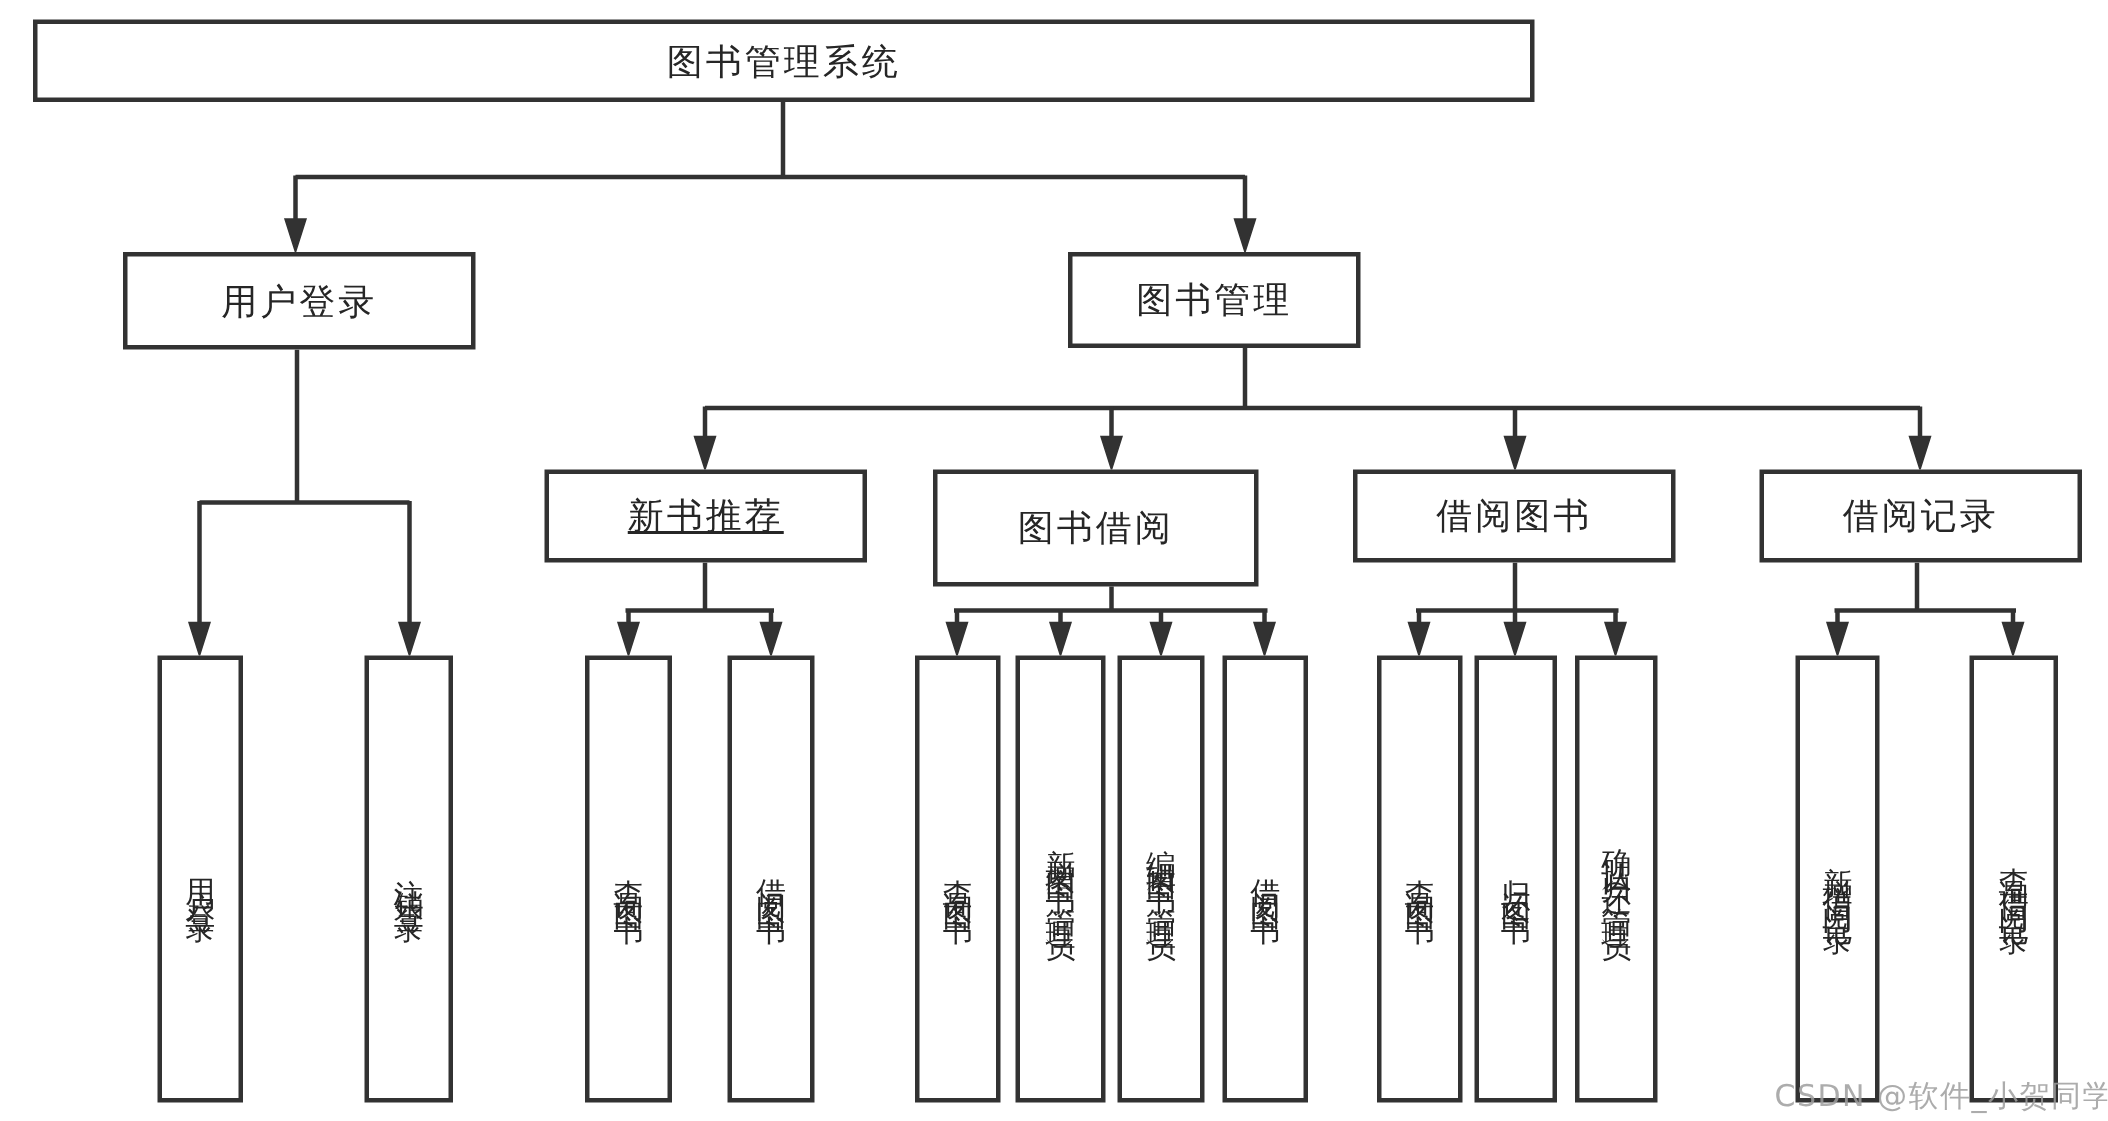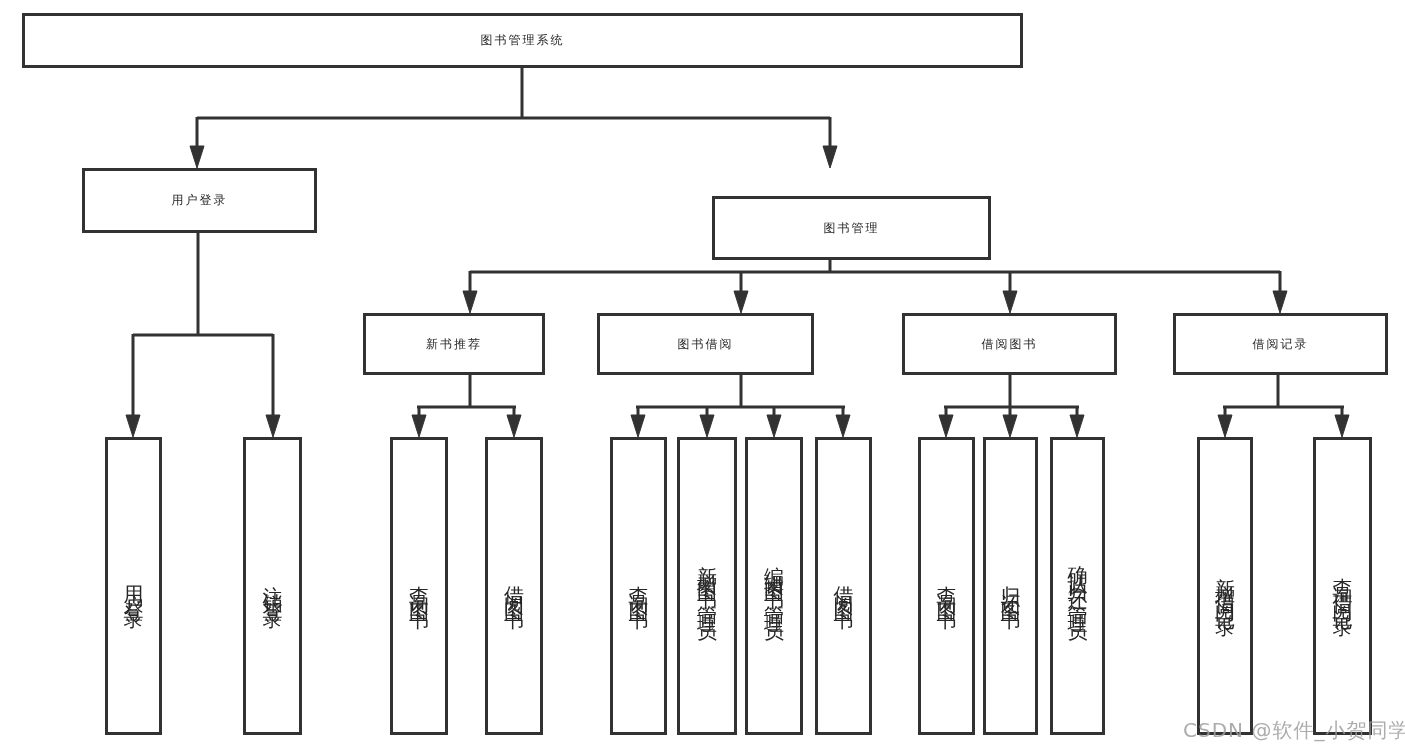--- a/index.html
+++ b/index.html
@@ -5,33 +5,33 @@
   html,body{margin:0;padding:0;background:#ffffff;}
   .canvas{
     position:relative;width:1405px;height:747px;background:#ffffff;overflow:hidden;
     font-family:"DejaVu Sans","Liberation Sans",sans-serif;color:#262626;
   }
   .connector-layer{position:absolute;left:0;top:0;width:1405px;height:747px;}
   .node{
     position:absolute;box-sizing:border-box;border:3px solid #323232;background:#ffffff;
     display:flex;align-items:center;justify-content:center;
   }
-  .h-node span{font-size:12px;letter-spacing:2px;white-space:nowrap;}
+  .h-node span{font-size:24px;letter-spacing:2px;white-space:nowrap;}
   .v-node span{
     writing-mode:vertical-rl;text-orientation:mixed;
     font-size:20px;letter-spacing:8px;line-height:1.15;white-space:nowrap;
   }
   
   #node-root{left:22px;top:13px;width:1001px;height:55px;}
   
   #node-user-login{left:82px;top:168px;width:235px;height:65px;}
-  #node-book-management{left:712px;top:168px;width:279px;height:64px;margin-top:28px;}
+  #node-book-management{left:712px;top:168px;width:195px;height:64px;}
   
-  #node-new-book-recommend{left:363px;top:313px;width:182px;height:62px;}
-  #node-book-borrowing{left:597px;top:313px;width:217px;height:62px;}
+  #node-new-book-recommend{left:363px;top:313px;width:215px;height:62px;text-decoration:underline;}
+  #node-book-borrowing{left:622px;top:313px;width:217px;height:78px;}
   #node-current-borrowing{left:902px;top:313px;width:215px;height:62px;}
   #node-borrowing-records{left:1173px;top:313px;width:215px;height:62px;}
   
   .leaf{top:437px;height:298px;}
   #leaf-user-login{left:105px;width:57px;}
   #leaf-logout{left:243px;width:59px;}
   #leaf-query-books-recommend{left:390px;width:58px;}
   #leaf-borrow-books-recommend{left:485px;width:58px;}
   #leaf-query-books-borrowing{left:610px;width:57px;}
   #leaf-add-books-admin{left:677px;width:60px;}

